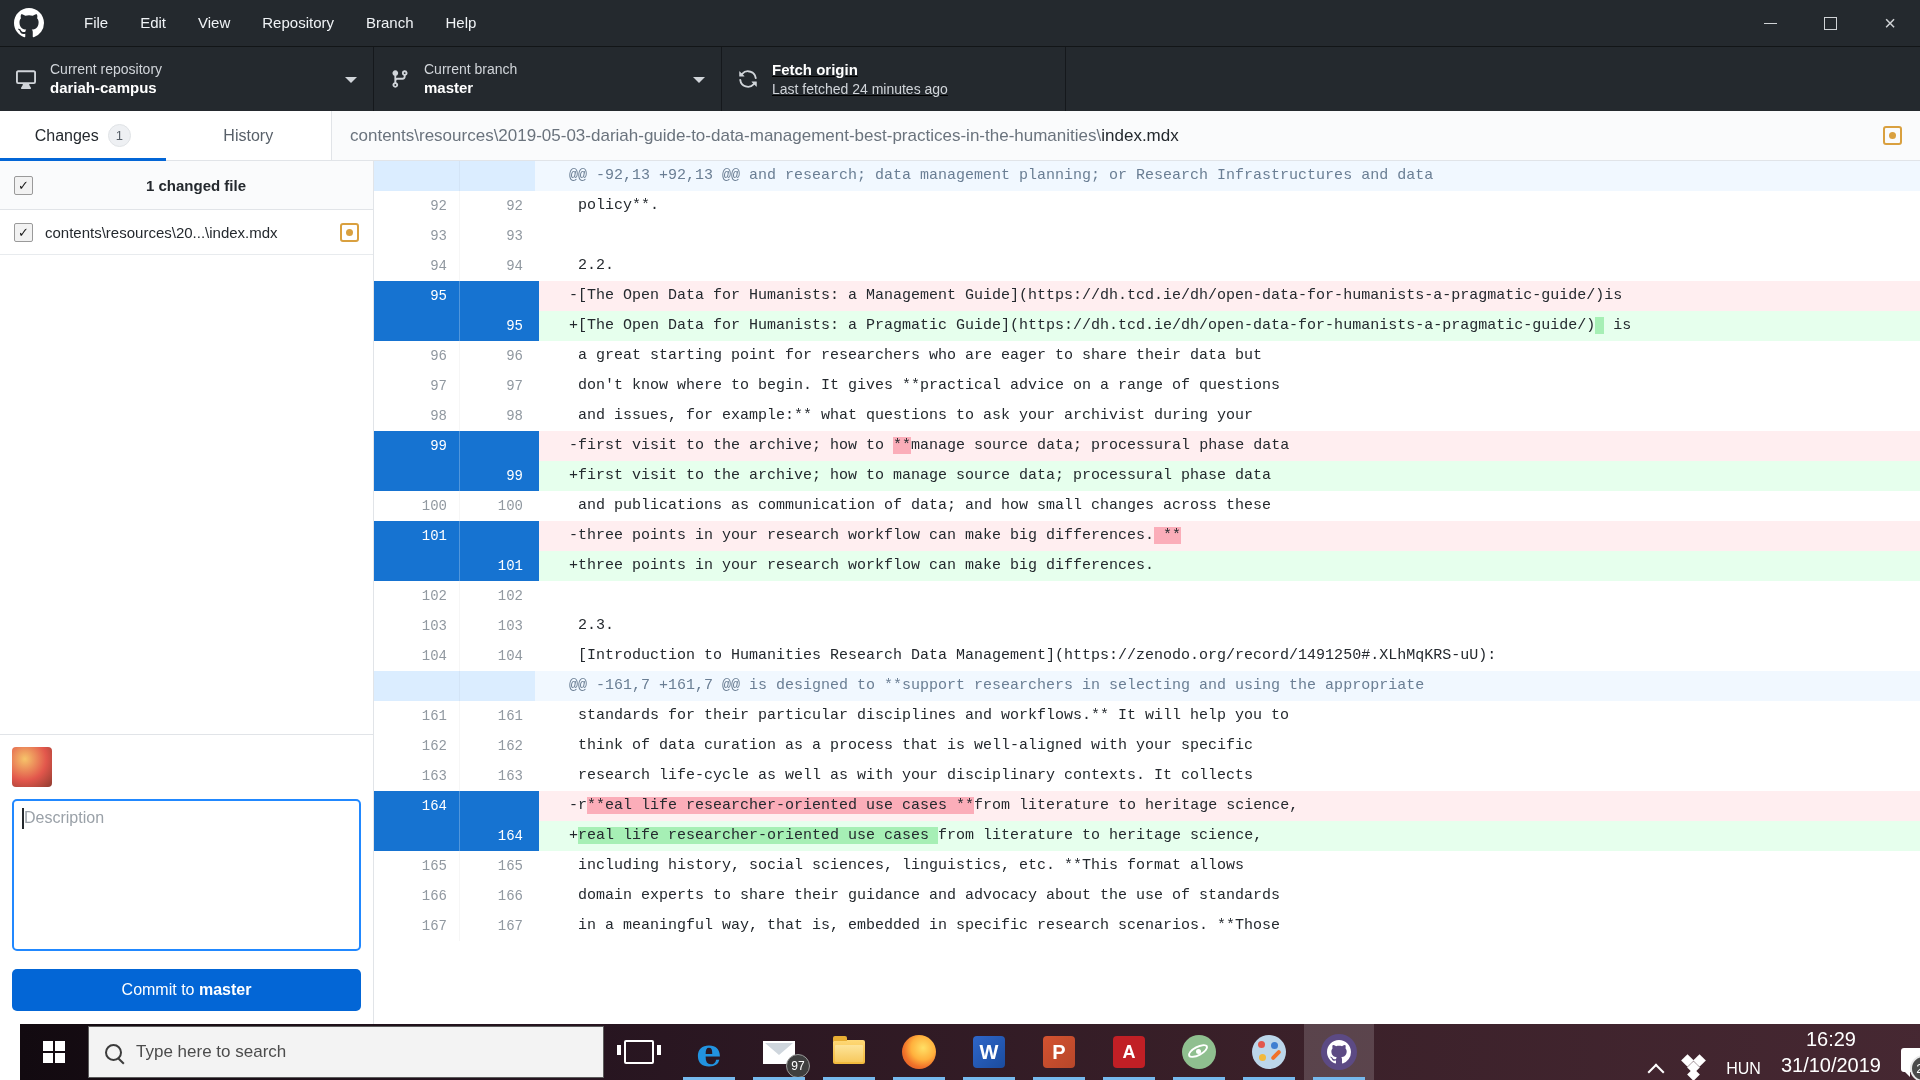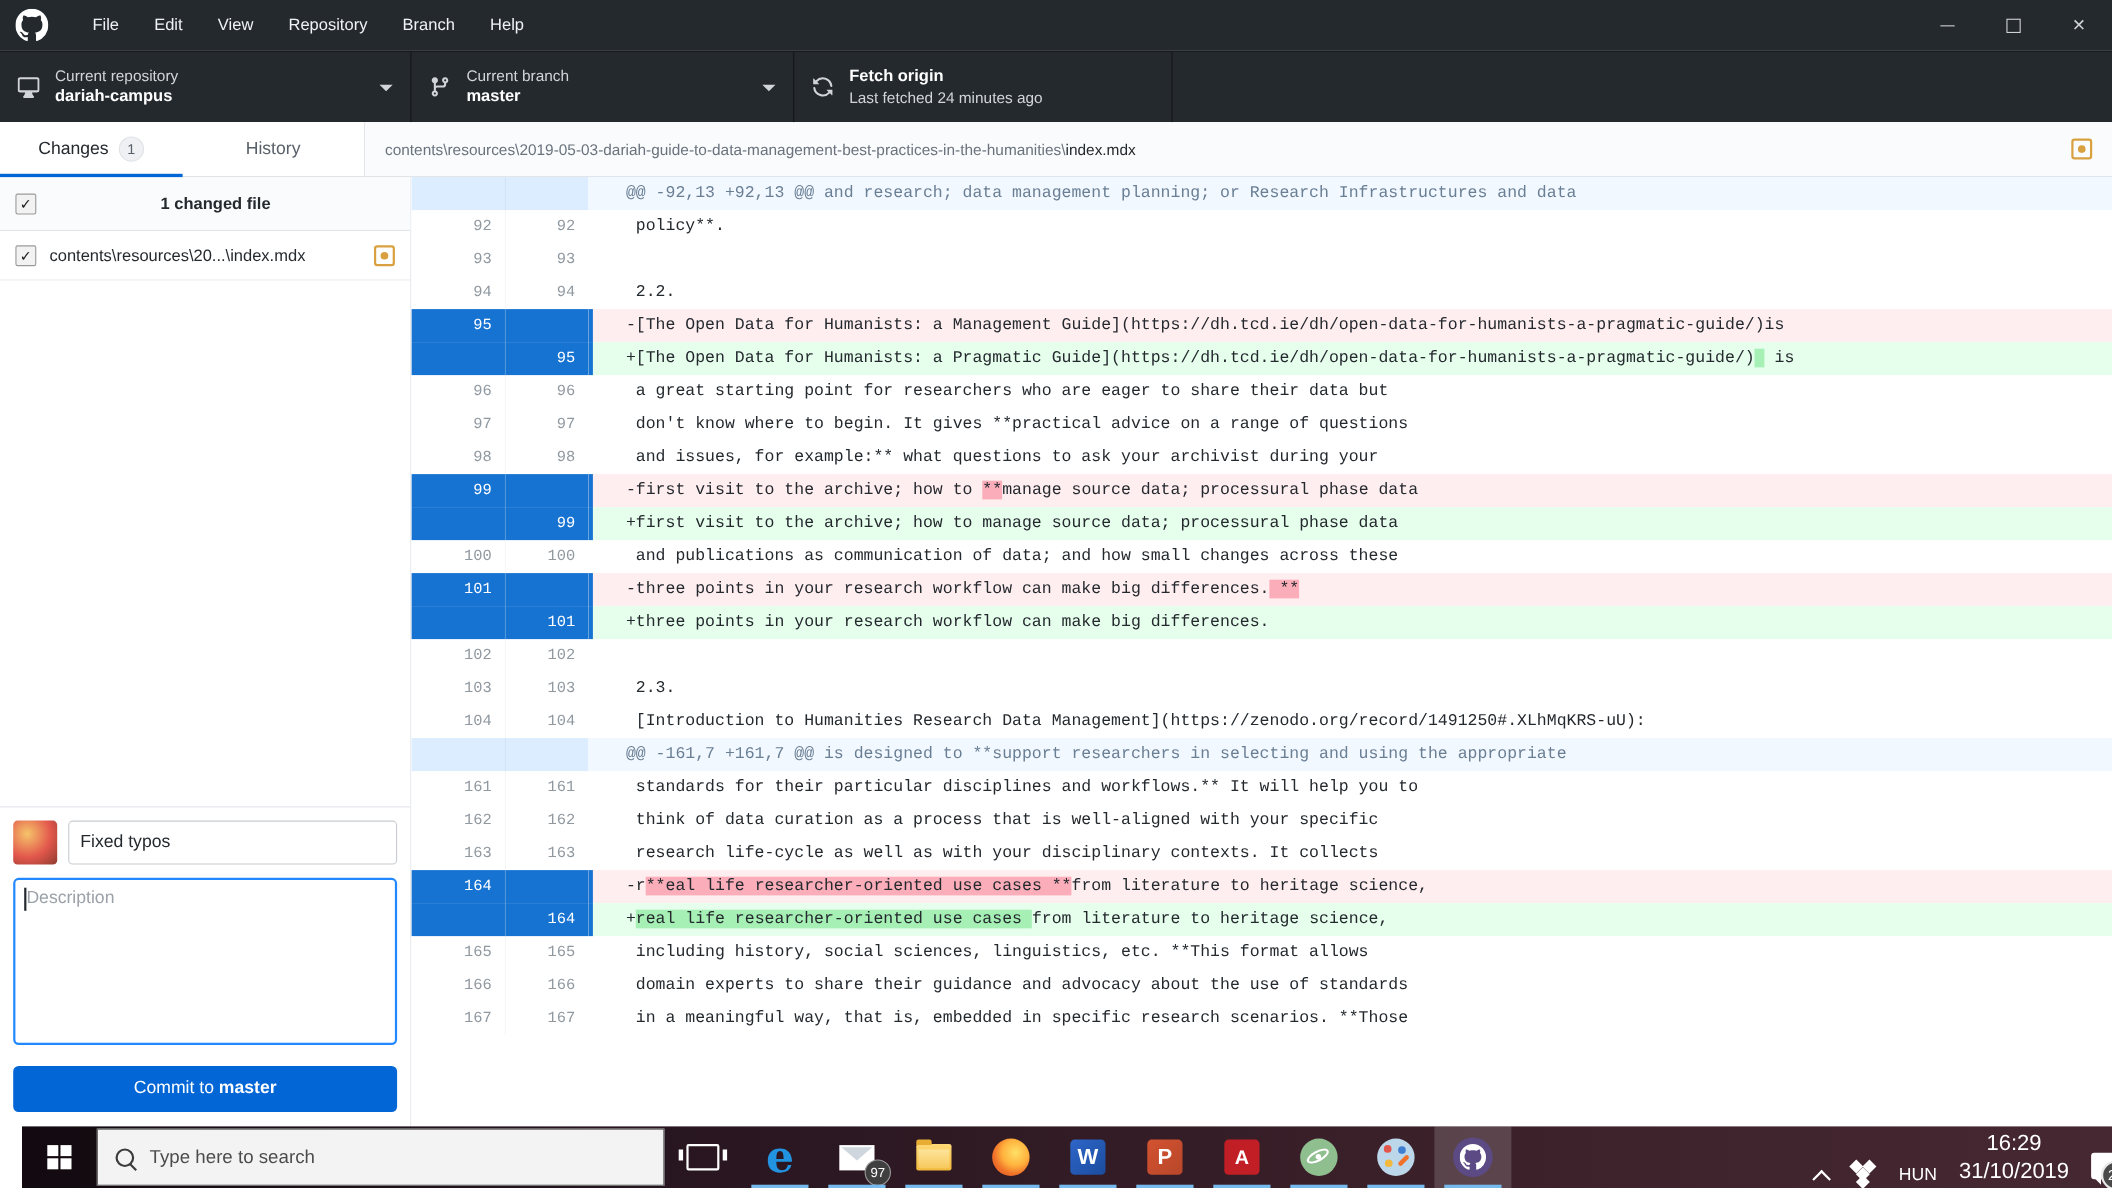--- a/index.html
+++ b/index.html
@@ -16,38 +16,38 @@
   .ic-min{width:13px;height:1px;background:#d0d3d6;display:block;}
   .ic-restore{width:11px;height:11px;border:1px solid #d0d3d6;position:relative;display:block;background:var(--headerBg);}
   .ic-restore::before{content:"";position:absolute;top:-4px;left:3px;width:11px;height:11px;border:1px solid #d0d3d6;z-index:-1;}
   .ic-close{font-size:20px;line-height:1;color:#d0d3d6;}
 
   
   .toolbar{height:64px;background:var(--headerBg);border-top:1px solid #121517;display:flex;}
   .tb-sec{display:flex;align-items:center;padding:0 16px;border-right:1px solid #15181c;box-sizing:border-box;position:relative;}
   .tb-sec.repo{width:374px;}
   .tb-sec.branch{width:348px;}
-  .tb-sec.fetch{width:344px;}
+  .tb-sec.fetch{width:344px;text-decoration:underline;}
   .tb-icon{width:20px;height:20px;margin-right:14px;fill:#d1d5da;flex:none;}
   .tb-text{display:flex;flex-direction:column;line-height:1.3;}
   .tb-label{color:#d1d5da;font-size:14px;}
   .tb-value{color:#fff;font-size:15px;font-weight:bold;}
   .tb-chevron{position:absolute;right:16px;top:50%;margin-top:-2px;width:0;height:0;
       border-left:6px solid transparent;border-right:6px solid transparent;border-top:6px solid #d1d5da;}
   .tb-rest{flex:1;background:var(--headerBg);}
 
   
   .tabsrow{height:50px;display:flex;border-bottom:1px solid #e1e4e8;background:#fff;box-sizing:border-box;}
   .tabs{width:332px;flex:none;display:flex;border-right:1px solid #e1e4e8;box-sizing:border-box;}
   .tab{flex:1;display:flex;align-items:center;justify-content:center;font-size:16px;color:#586069;position:relative;cursor:default;}
   .tab.active{color:#24292e;}
   .tab.active::after{content:"";position:absolute;left:0;right:0;bottom:-1px;height:3px;background:var(--accent);}
   .tab-badge{margin-left:9px;min-width:21px;height:21px;border-radius:50%;background:#eef0f3;border:1px solid #e0e3e6;
       color:#586069;font-size:13px;display:flex;align-items:center;justify-content:center;}
-  .filehdr{flex:1;background:#fafbfc;display:flex;align-items:center;padding:0 18px;font-size:14px;color:#6a737d;white-space:pre;}
+  .filehdr{flex:1;background:#fafbfc;display:flex;align-items:center;padding:0 18px;font-size:17px;color:#6a737d;white-space:pre;}
   .filehdr .fname{color:#24292e;}
   .mod-icon{width:15px;height:15px;border:2px solid var(--modified);border-radius:3px;position:relative;flex:none;}
   .mod-icon::after{content:"";position:absolute;left:50%;top:50%;width:7px;height:7px;margin:-3.5px 0 0 -3.5px;
       border-radius:50%;background:var(--modified);}
   .filehdr .mod-icon{margin-left:auto;}
 
   
   .bodyrow{display:flex;height:864px;}
   .sidebar{width:374px;flex:none;border-right:1px solid #e1e4e8;box-sizing:border-box;display:flex;flex-direction:column;background:#fff;}
   .chg-summary{height:48px;flex:none;display:flex;align-items:center;padding:0 14px;background:#fafbfc;
@@ -238,21 +238,20 @@
       </div>
       <div class="file-row">
         <span class="checkbox">✓</span>
         <span class="path">contents\resources\20...\index.mdx</span>
         <span class="mod-icon"></span>
       </div>
       <div class="side-spacer"></div>
       <div class="commit">
         <div class="commit-row1">
           <span class="avatar"></span>
-          <input class="summary-input" value="Fixed typos" style="">
         </div>
         <div class="desc-wrap">
           <textarea class="desc-area" placeholder="Description" style=""></textarea>
           <span class="caret"></span>
         </div>
         <button class="commit-btn"><span>Commit to </span><b>master</b></button>
       </div>
     </div>
 
     <div class="diff" id="diff-body">

